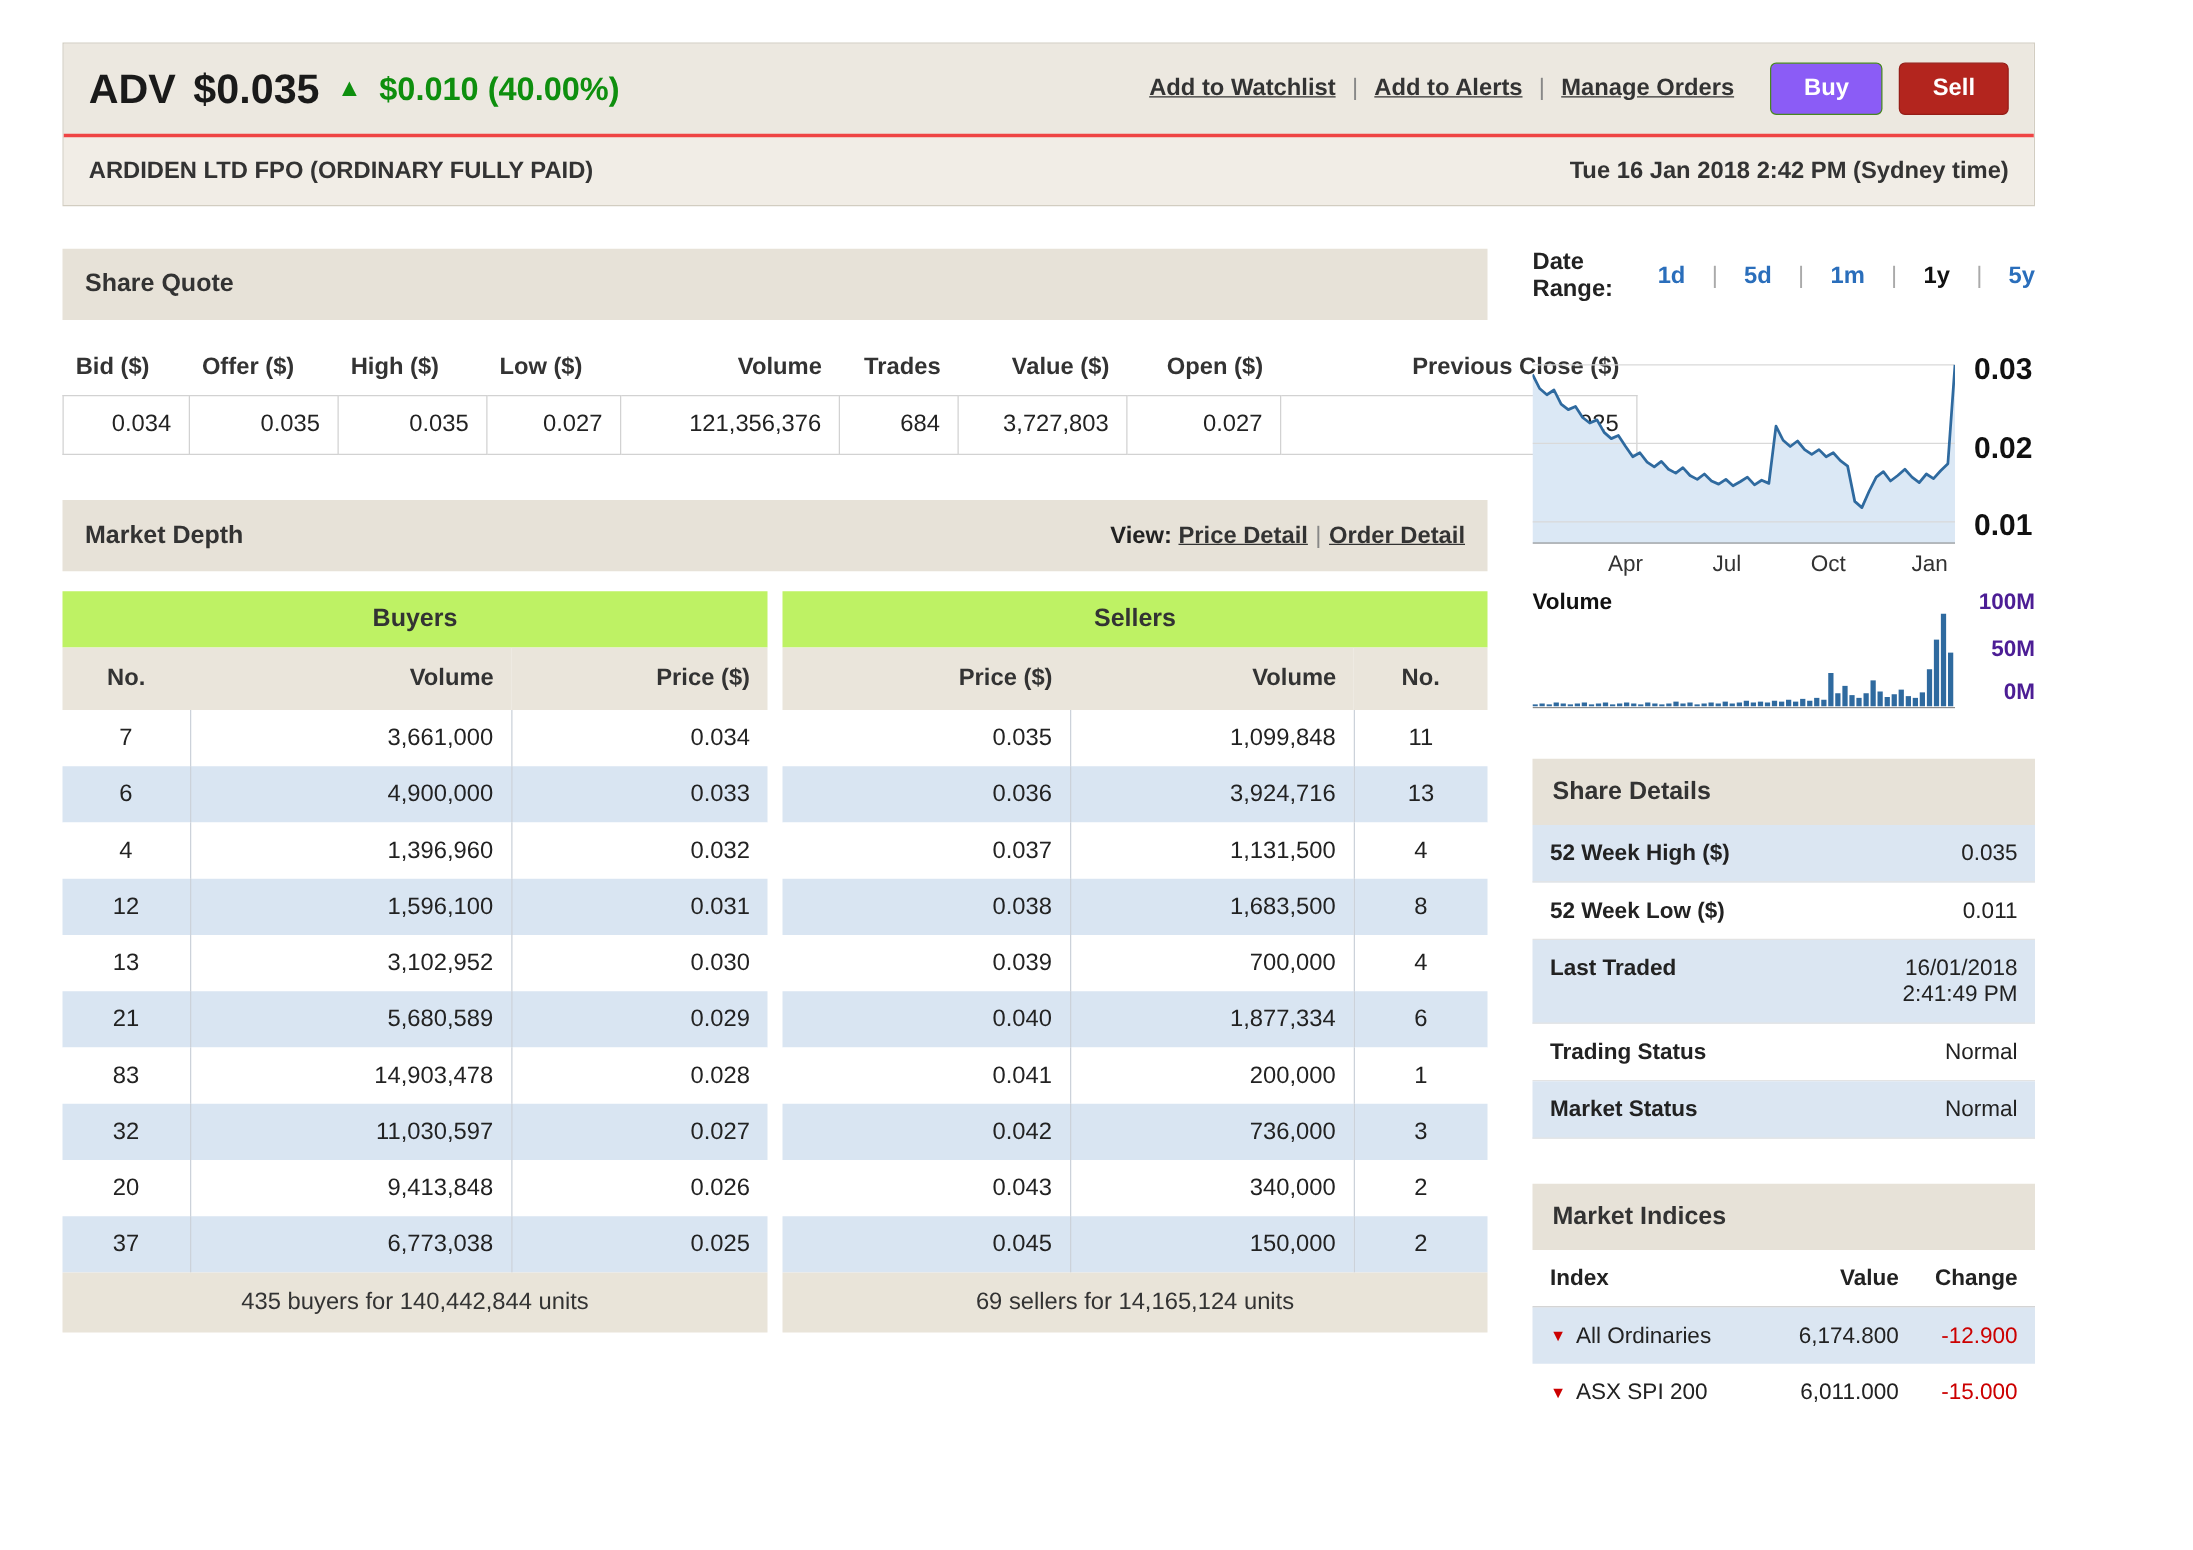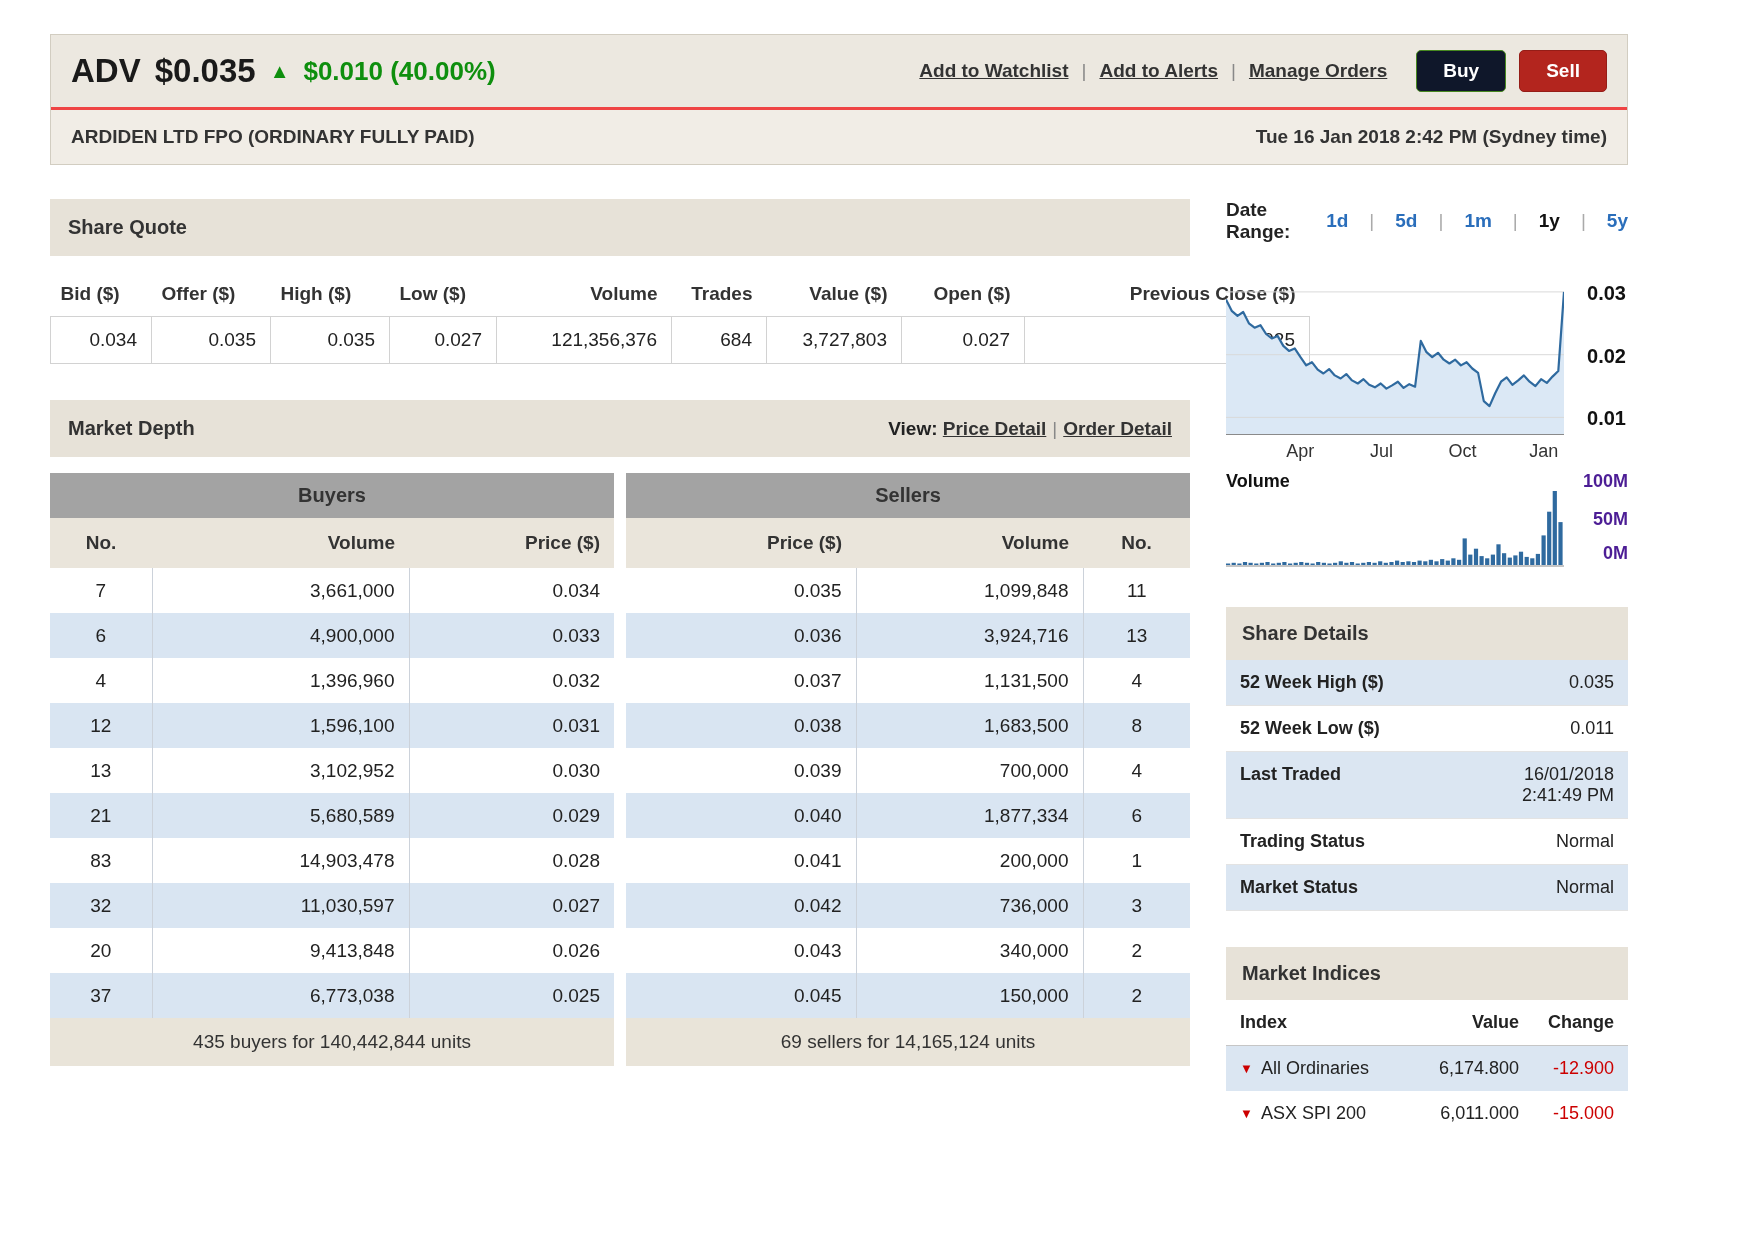--- a/index.html
+++ b/index.html
@@ -16,21 +16,21 @@
     justify-content:space-between;padding:0 20px;border-bottom:3px solid #ef4444;}
   .qleft{display:flex;align-items:center;gap:14px;}
   .sym{font-size:33px;font-weight:bold;color:#1a1a1a;}
   .arrow-up{color:#0e8f0e;font-size:20px;}
   .chg{font-size:26px;font-weight:bold;color:#0e8f0e;}
   .qright{display:flex;align-items:center;gap:13px;}
   .hlink{color:#333;font-size:19px;font-weight:bold;text-decoration:underline;cursor:pointer;}
   .pipe{color:#888;font-size:19px;}
   .btn{border-radius:5px;color:#fff;font-weight:bold;font-size:19px;padding:9px 26px;
     border:1px solid transparent;cursor:pointer;font-family:inherit;}
-  .btn.buy{background:#0f172a;border-color:#478820;margin-left:16px;}
+  .btn.buy{background:#8b5cf6;border-color:#478820;margin-left:16px;}
   .btn.sell{background:#b3251e;border-color:#951d17;}
   .company-bar{background:#f1ede6;height:54px;display:flex;align-items:center;
     justify-content:space-between;padding:0 20px;font-size:19px;font-weight:bold;color:#333;}
 
   
   .content{display:flex;margin-top:34px;gap:36px;}
   .main-col{width:1140px;}
   .side-col{width:402px;}
 
   .section-hd{background:#e7e2d8;padding:17px 18px;font-size:20px;font-weight:bold;color:#333;
@@ -46,41 +46,41 @@
   .sq-table th{font-size:19px;font-weight:bold;color:#333;height:42px;}
   .sq-table td{font-size:19px;height:44px;border:1px solid #d2d2d2;background:#fff;color:#222;}
 
   
   .md{margin-top:36px;}
   .view-links{font-size:19px;font-weight:bold;color:#222;}
   .vlink{color:#333;text-decoration:underline;cursor:pointer;}
   .vpipe{color:#888;font-weight:normal;margin:0 6px;}
   .depth-wrap{display:flex;gap:12px;margin-top:16px;}
   .depth-half{flex:1;}
-  .depth-title{background:#a3a3a3;text-align:center;font-weight:bold;font-size:20px;color:#333;padding:11px 0;}
+  .depth-title{background:#bef264;text-align:center;font-weight:bold;font-size:20px;color:#333;padding:11px 0;}
   .depth-table th{background:#eae5db;font-size:19px;font-weight:bold;color:#333;height:48px;}
   .depth-table td{font-size:19px;height:43px;border-right:1px solid #ccd2da;background:#fff;color:#222;}
   .depth-table td:last-child{border-right:none;}
   .depth-table tr.alt td{background:#d9e5f2;}
   .summary-cell{background:#e9e4d9;text-align:center;font-size:19px;color:#333;padding:13px 0;}
   .w-no{width:100px;} .w-price{width:190px;}
   .w-price2{width:215px;} .w-no2{width:105px;}
 
   
   .date-range{display:flex;align-items:center;gap:21px;font-size:19px;font-weight:bold;}
   .dr-label{color:#222;margin-right:2px;}
   .dr-link{color:#2a6ebb;cursor:pointer;}
   .dr-link.selected{color:#111;}
   .dr-sep{color:#aaa;font-weight:normal;}
 
   .chart-block{margin-top:32px;}
   .price-row{display:flex;}
   .price-plot{width:338px;height:160px;}
   .ylabels{position:relative;width:62px;}
-  .ylab{position:absolute;right:0;font-size:20px;font-weight:bold;color:#111;}
+  .ylab{position:absolute;right:0;font-size:24px;font-weight:bold;color:#111;}
   .xlabels{position:relative;height:26px;width:338px;font-size:18px;color:#333;margin-top:6px;}
   .xlab{position:absolute;transform:translateX(-50%);}
   .vol-block{position:relative;width:402px;height:100px;margin-top:4px;}
   .vol-title{position:absolute;left:0;top:0;font-size:18px;font-weight:bold;color:#111;z-index:2;}
   .vol-svg{position:absolute;left:0;top:10px;}
   .vol-ylabels{position:absolute;right:0;top:0;width:62px;height:100px;}
   .vlab{position:absolute;right:0;font-size:18px;font-weight:bold;color:#4c1d95;}
 
   .panel{margin-top:36px;}
   .panel-hd{background:#e7e2d8;padding:15px 16px;font-size:20px;font-weight:bold;color:#333;}

